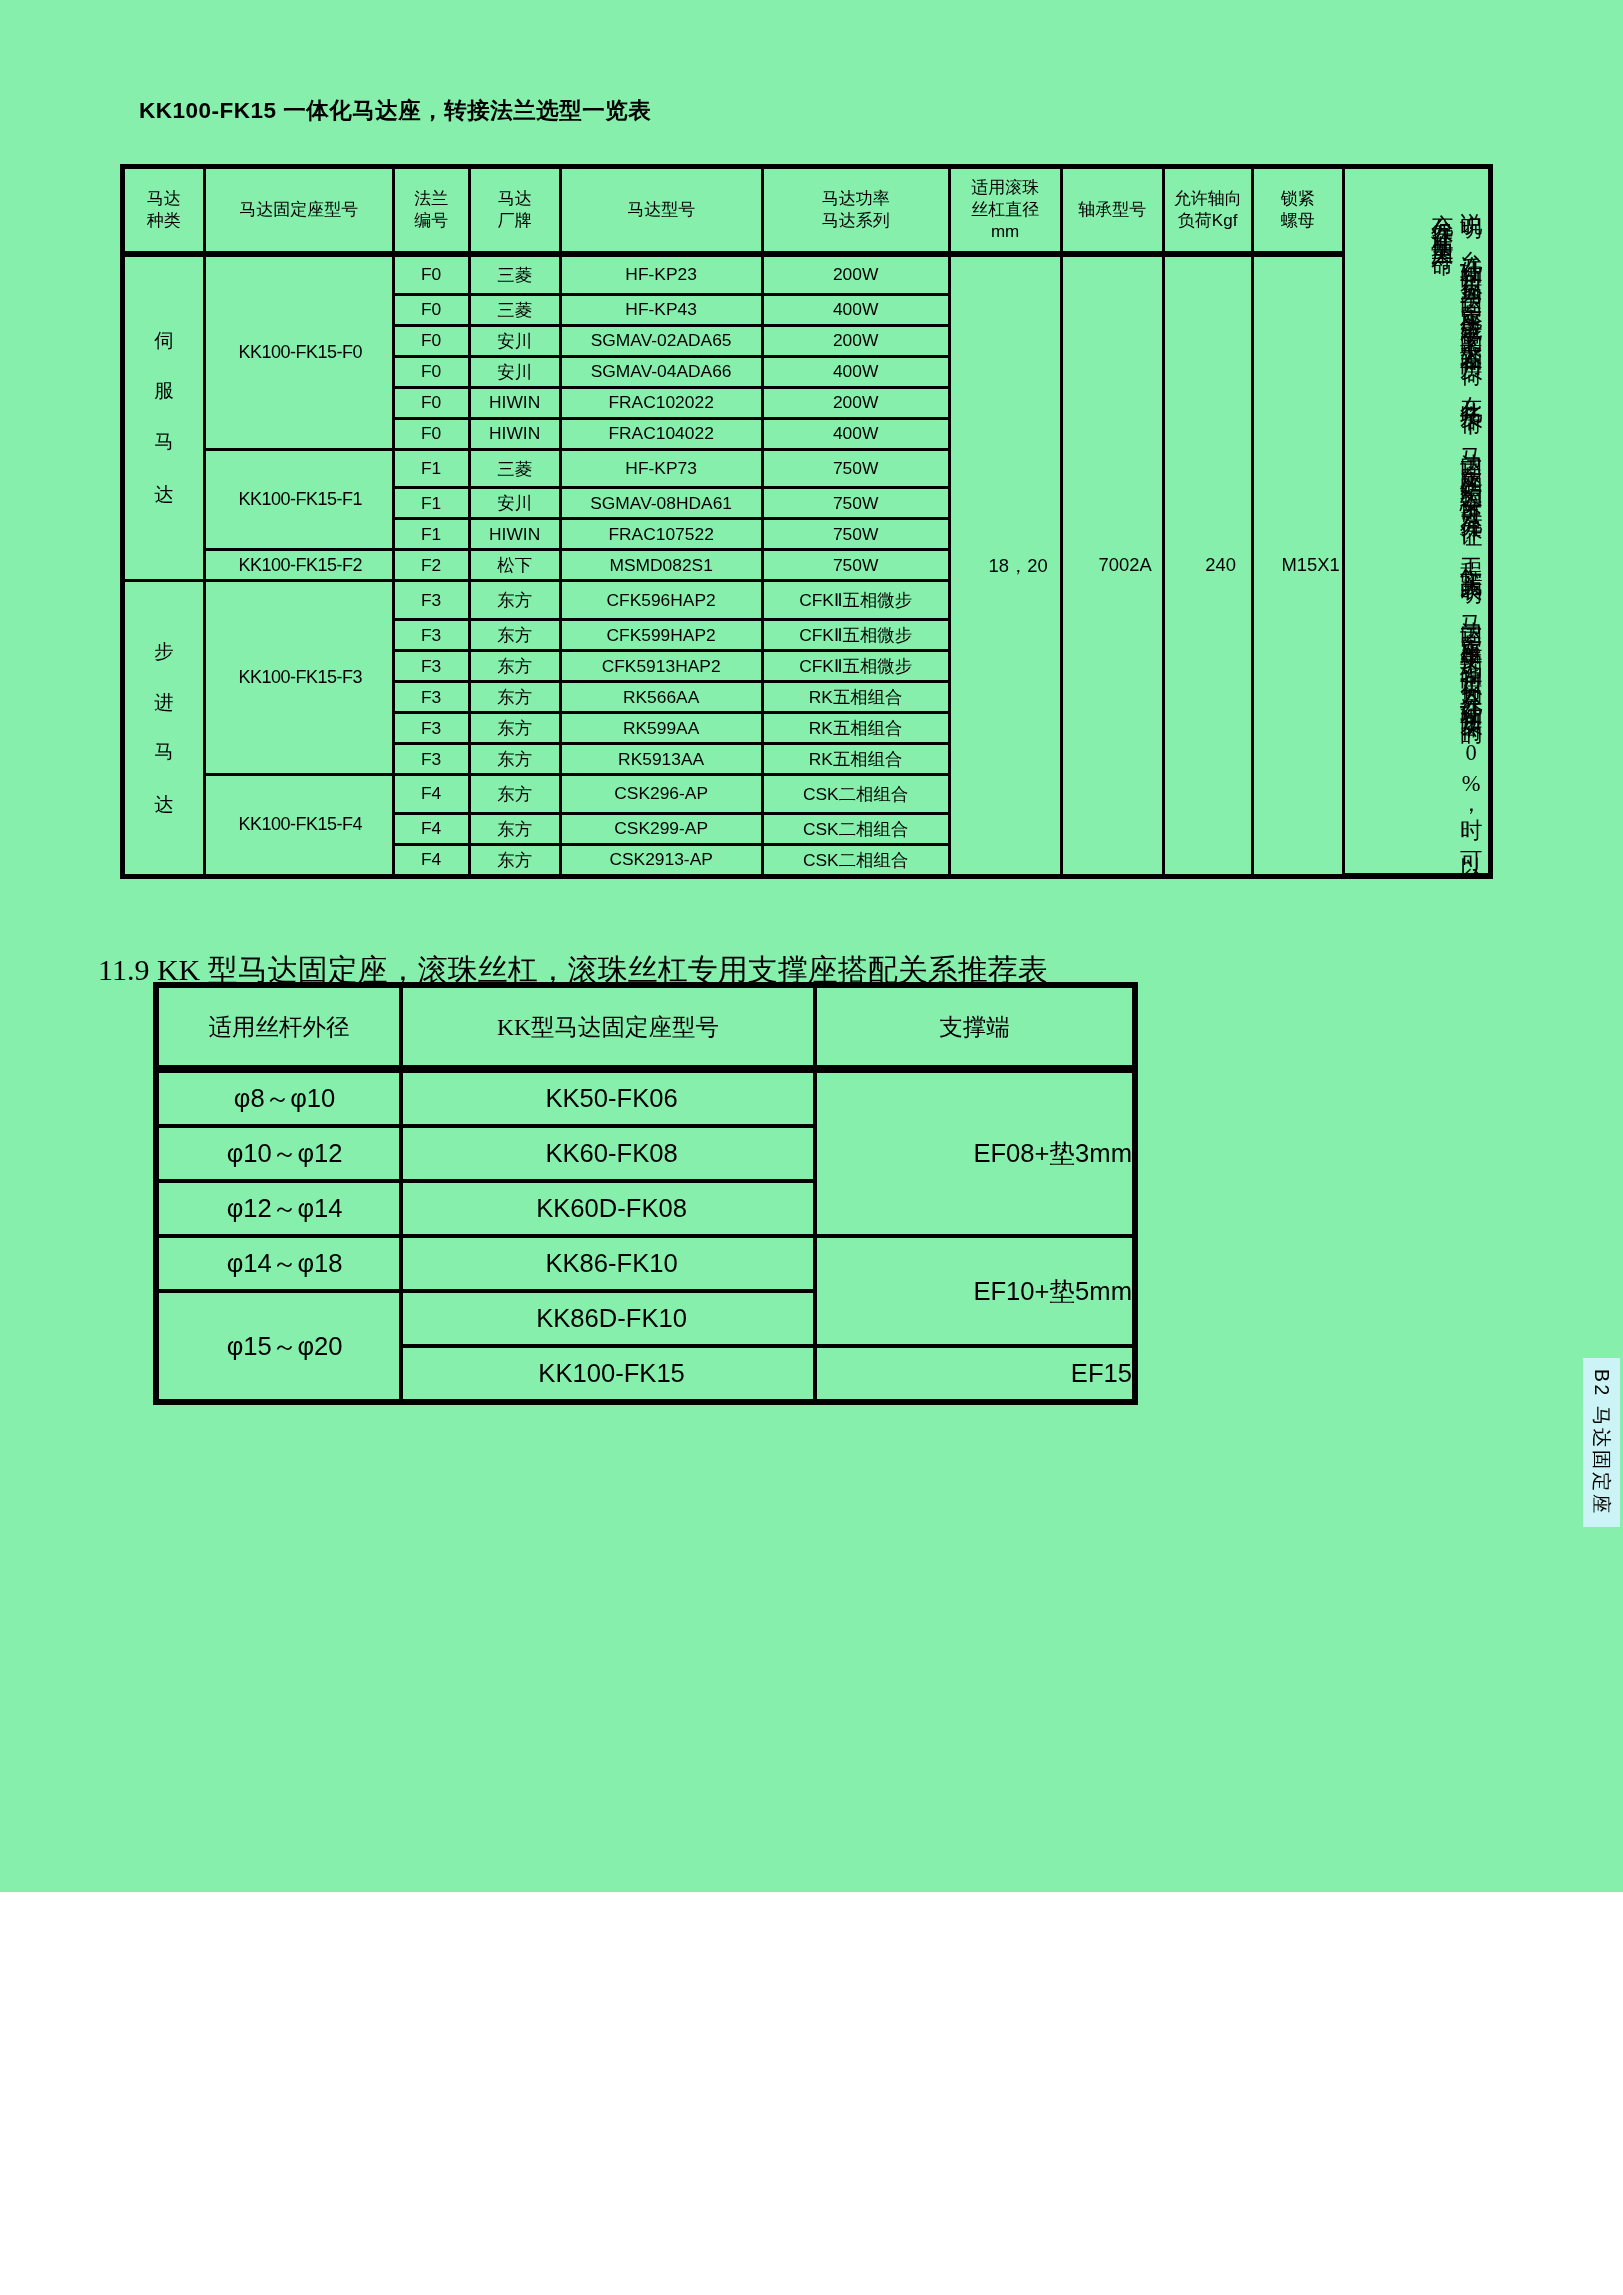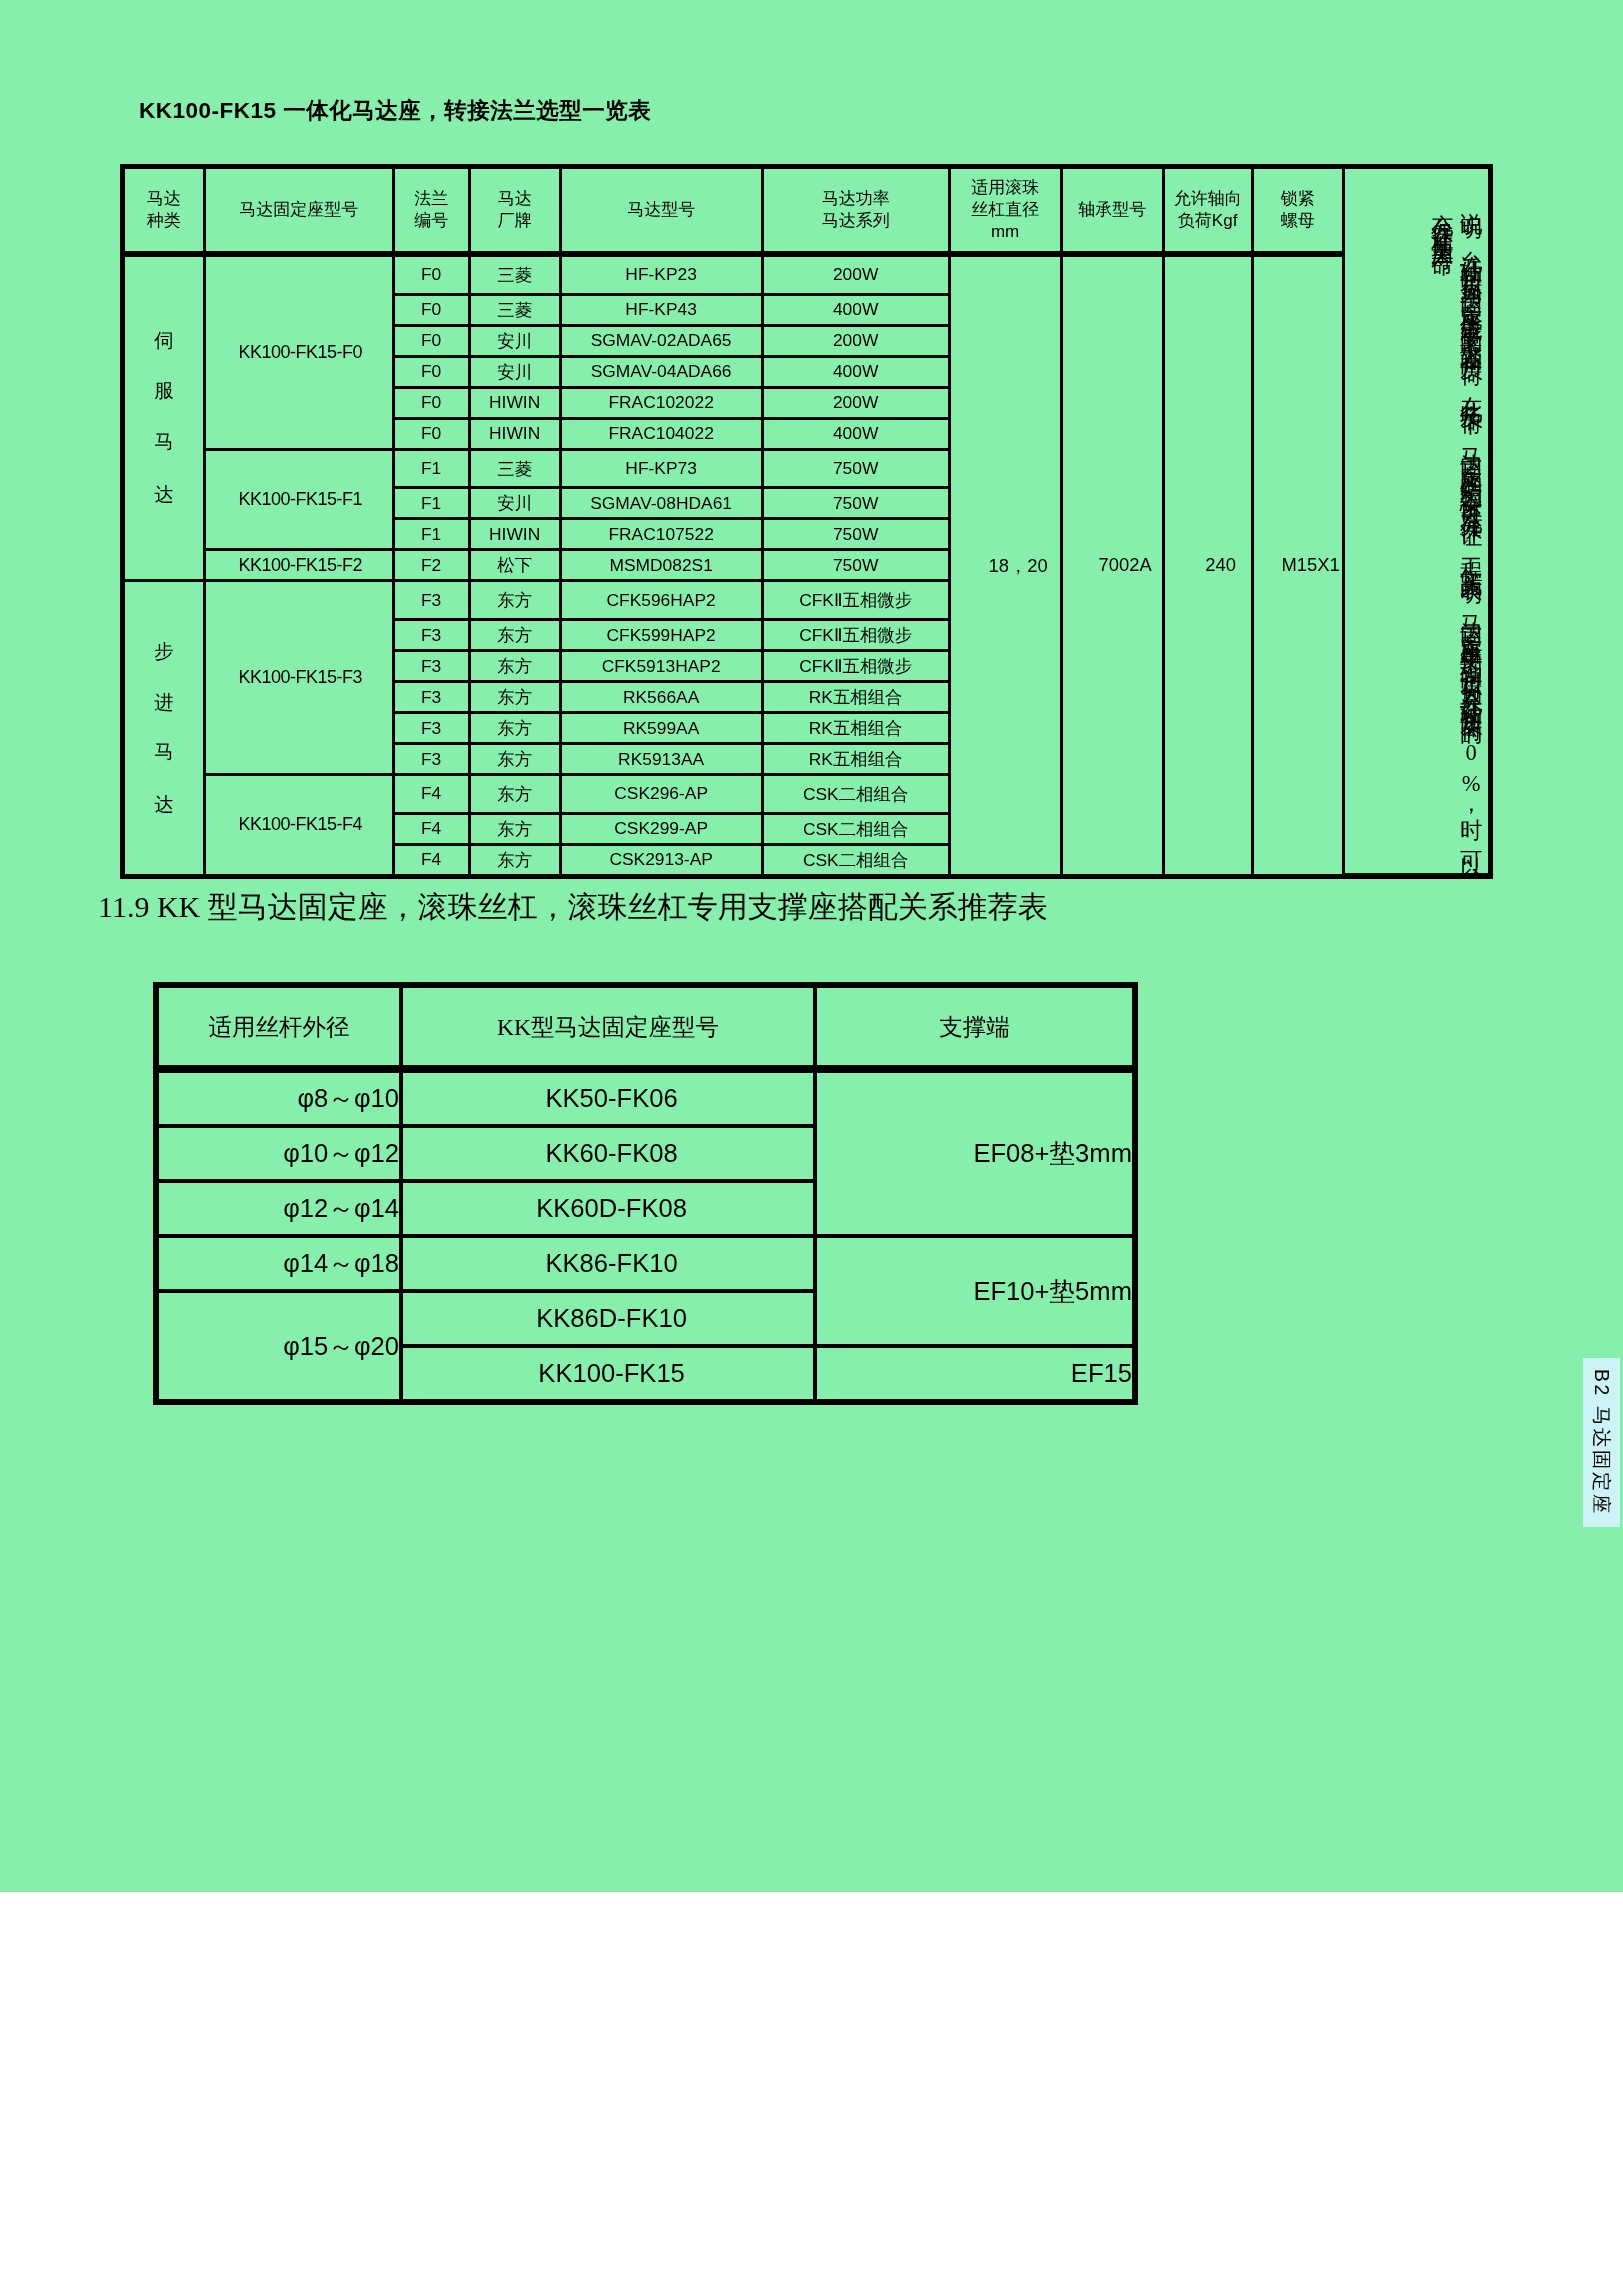--- a/index.html
+++ b/index.html
@@ -19,31 +19,31 @@
   .t1 td.cat{vertical-align:middle;}
   .t1 td.cat .vert{writing-mode:vertical-rl;text-orientation:upright;margin:0 auto;
                    font:19.4px "Liberation Serif",serif;letter-spacing:51px;line-height:1;
                    text-align:center;height:100%;}
   .t1 td.shared{font-size:18.4px;padding-left:26px;}
   .t1 td.note{border-bottom-width:5.1px;vertical-align:top;}
   .noteInner{writing-mode:vertical-rl;text-orientation:upright;height:660px;width:100%;
              box-sizing:border-box;padding:4.1px 2px;font:22.5px "Liberation Serif",serif;
              line-height:29px;letter-spacing:5.1px;text-align:start;}
   
-  .section{position:absolute;left:98px;top:887px;font:30px "Liberation Serif",serif;
+  .section{position:absolute;left:98px;top:950px;font:30px "Liberation Serif",serif;
            white-space:nowrap;}
   
   table.t2{position:absolute;left:153px;top:982px;border-collapse:collapse;table-layout:fixed;
            border:6.1px solid #000;}
   .t2 td{border:4.1px solid #000;vertical-align:middle;padding:0;overflow:hidden;
          font:25.6px "Liberation Sans",sans-serif;}
   .t2 tr.head td{height:77px;text-align:center;font:23.5px "Liberation Serif",serif;
                  border-bottom-width:8.2px;}
   .t2 tr.body td{height:51px;}
-  .t2 td.dia{text-align:right;padding-left:11.2px;}
+  .t2 td.dia{text-align:center;padding-left:11.2px;}
   .t2 td.mnt{text-align:center;padding-left:7.2px;}
   .t2 td.sup{text-align:right;}
   
   .tab{position:absolute;left:1583px;top:1358px;width:37px;height:169px;background:#ccf4f7;
        display:flex;align-items:center;justify-content:center;}
   .tab span{transform:rotate(90deg);white-space:nowrap;font:19.4px "Liberation Sans",sans-serif;
             letter-spacing:2.6px;}
 </style>
 </head>
 <body>

